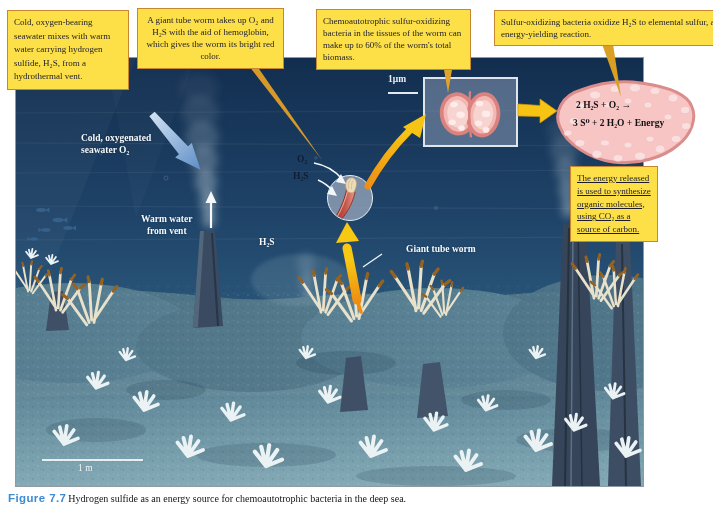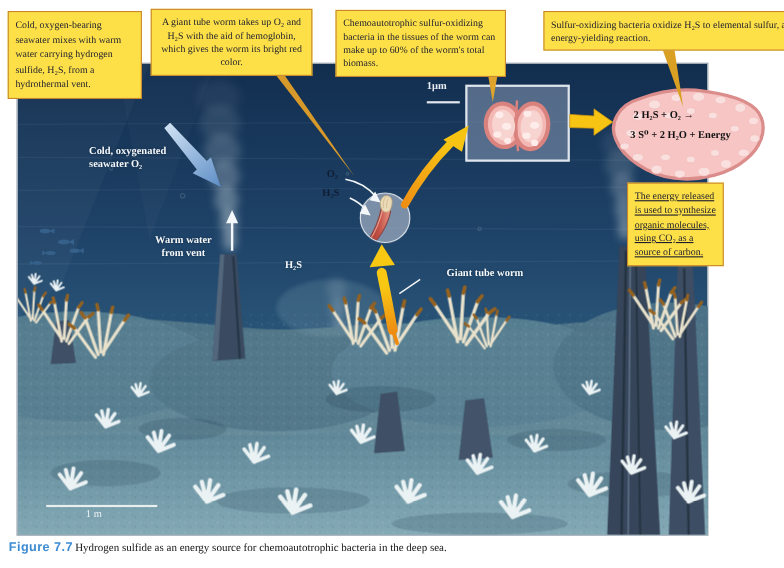--- a/index.html
+++ b/index.html
@@ -7,21 +7,21 @@
         font-family:"Liberation Serif","DejaVu Serif",serif;}
   .scene{position:absolute;left:15px;top:57px;width:627px;height:428px;z-index:1;
          border:1px solid #8d9aa6;box-sizing:content-box;}
   .scene svg{display:block;}
 
   
   .callout{position:absolute;z-index:5;background:#fde047;border:1.5px solid #c8872e;
            color:#1c1c2e;font-size:9px;line-height:1.35;padding:5px 6px;box-sizing:border-box;}
   .co1{left:7px;top:10px;width:122px;line-height:1.5;}
   .co2{left:137px;top:8px;width:147px;text-align:center;}
-  .co3{left:305px;top:9px;width:155px;}
+  .co3{left:316px;top:9px;width:155px;}
   .co4{left:494px;top:10px;width:236px;}
   .co5{left:570px;top:166px;width:88px;line-height:1.42;text-decoration:underline;}
 
   
   .slabel{position:absolute;z-index:6;color:#f6f9fb;font-weight:bold;font-size:9.5px;
           line-height:1.25;white-space:pre-line;text-shadow:0 0 2px rgba(10,30,50,.6);}
   .slabel.dark{color:#101d35;text-shadow:none;}
 
   
   .micro-box{position:absolute;left:423px;top:77px;width:95px;height:70px;z-index:2;

